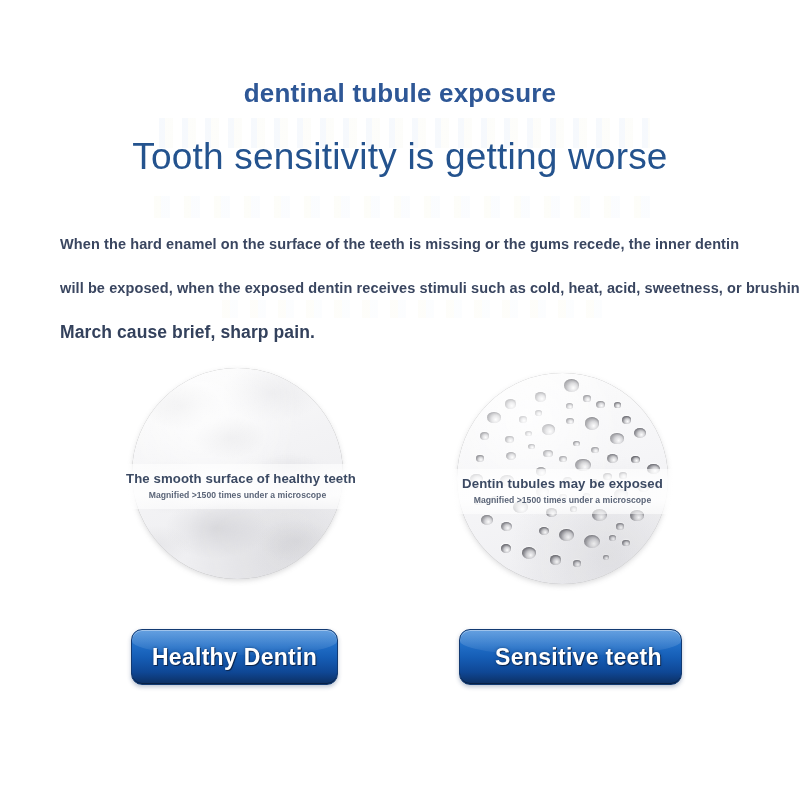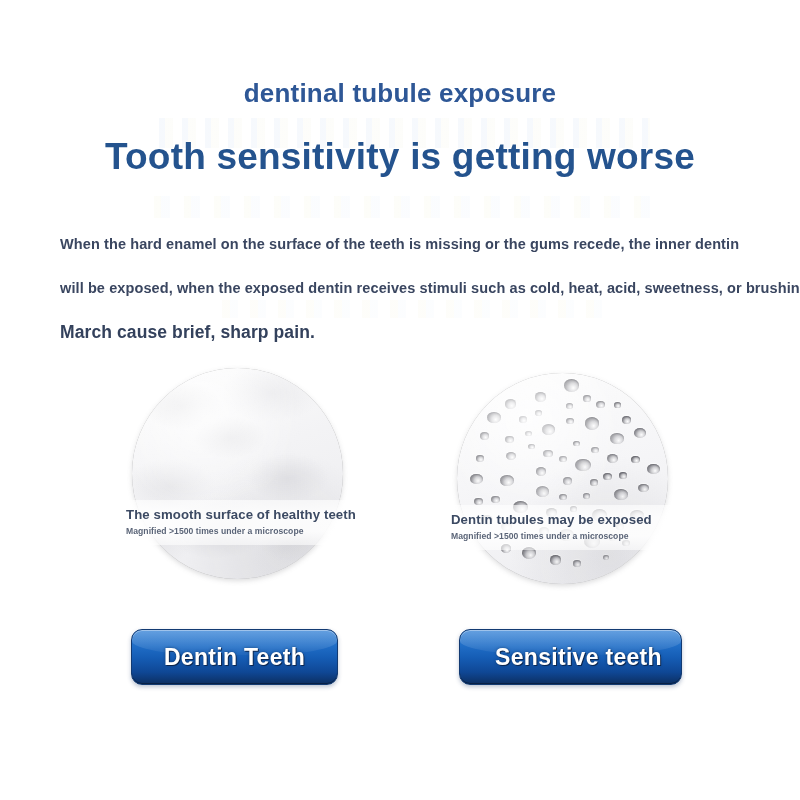--- a/index.html
+++ b/index.html
@@ -62,21 +62,21 @@
     letter-spacing: 0.2px;
     color: #2e5796;
     z-index: 3;
   }
   .headline {
     position: absolute;
     left: 0; right: 0;
     top: 136px;
     text-align: center;
     font-size: 37px;
-    font-weight: 700;
+    font-weight: 400;
     letter-spacing: 0.2px;
     color: #24538e;
     z-index: 3;
   }
 
   
   .body-copy {
     position: absolute;
     left: 60px;
     right: 60px;
@@ -177,23 +177,22 @@
     position: absolute;
     left: -6px;
     right: -6px;
     top: 96px;
     padding: 7px 0 9px;
     background: linear-gradient(180deg,
       rgba(255,255,255,0.62) 0%,
       rgba(255,255,255,0.86) 28%,
       rgba(255,255,255,0.88) 70%,
       rgba(255,255,255,0.58) 100%);
-    text-align: left;
+    text-align: center;
     z-index: 4;
-    margin-top: 36px;
   }
   .caption-title {
     font-size: 13.2px;
     font-weight: 700;
     color: #3c4a63;
     letter-spacing: 0.1px;
     white-space: nowrap;
   }
   .caption-sub {
     margin-top: 4px;
@@ -359,20 +358,20 @@
       <div class="caption-band">
         <div class="caption-title">Dentin tubules may be exposed</div>
         <div class="caption-sub">Magnified &gt;1500 times under a microscope</div>
       </div>
     </div>
 
   </div>
 
   <div class="buttons">
     <div class="pill-btn left">
-      <span class="pill-label">Dentin Teeth</span>
+      <span class="pill-label">Healthy Dentin</span>
     </div>
     <div class="pill-btn right">
       <span class="pill-label">Sensitive teeth</span>
     </div>
   </div>
 
 </div>
 
 </body></html>

